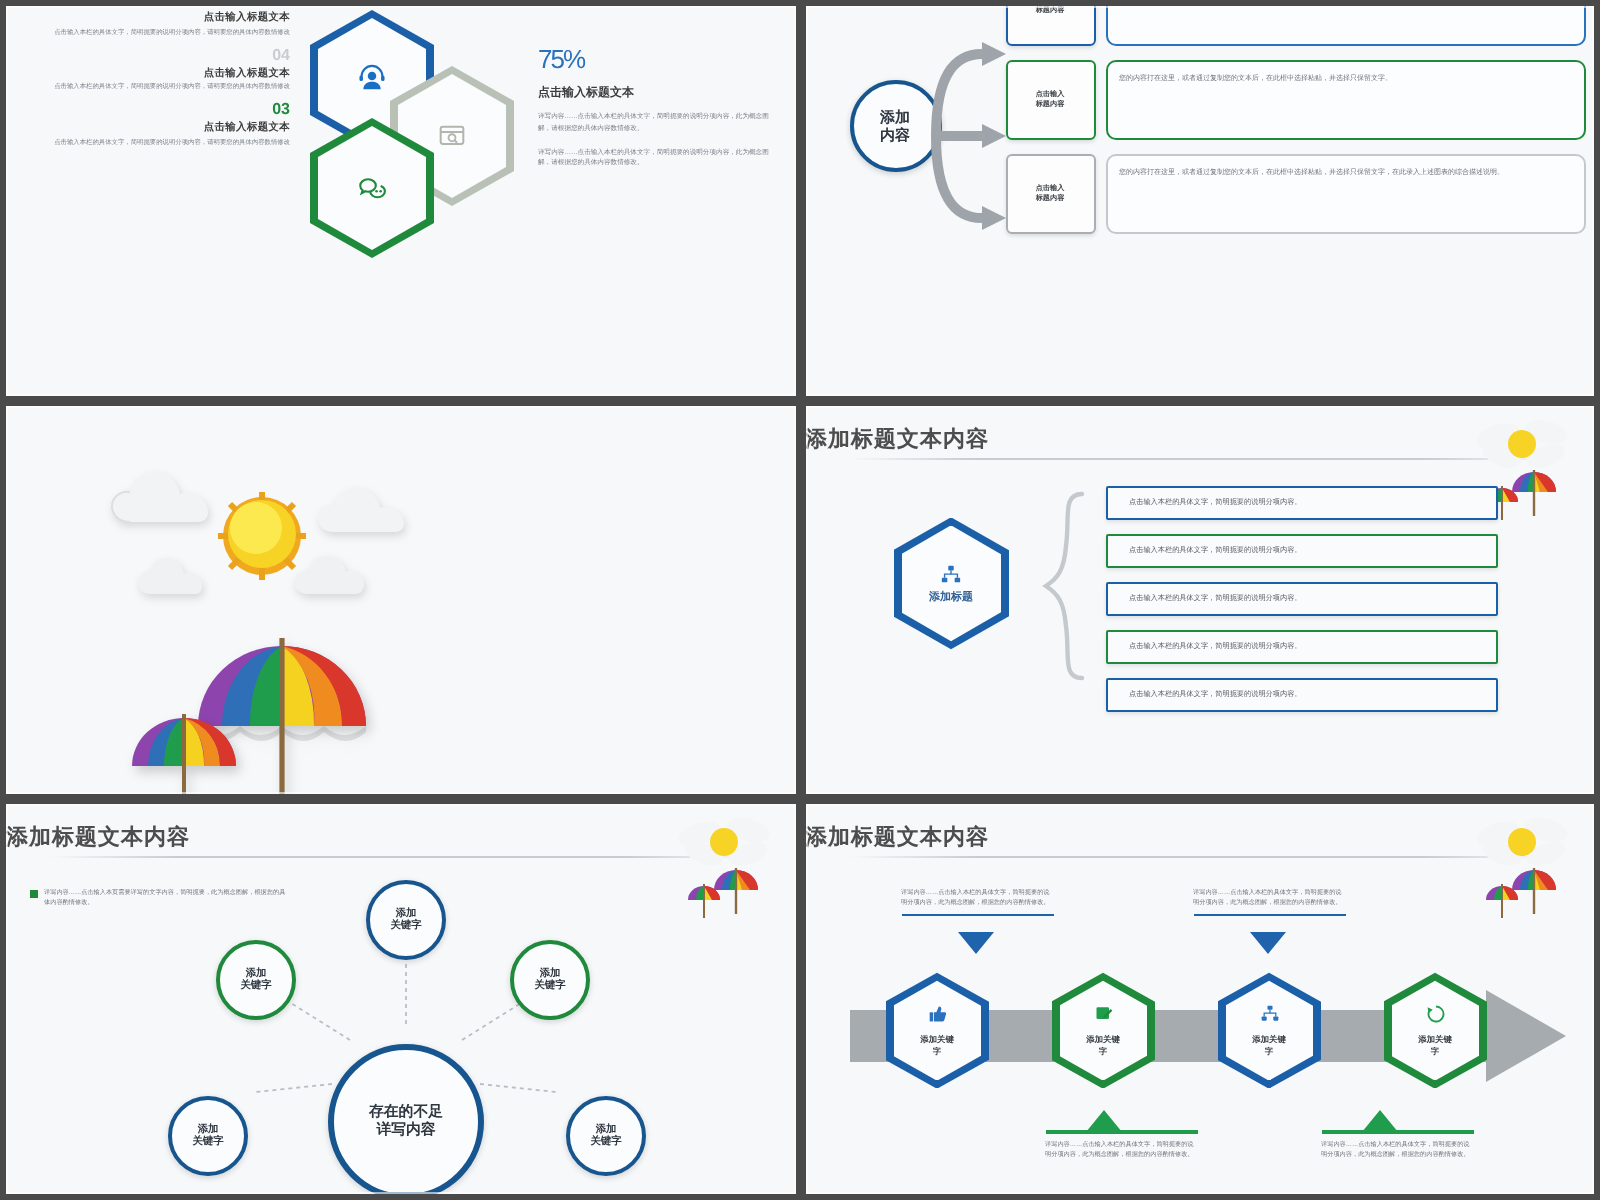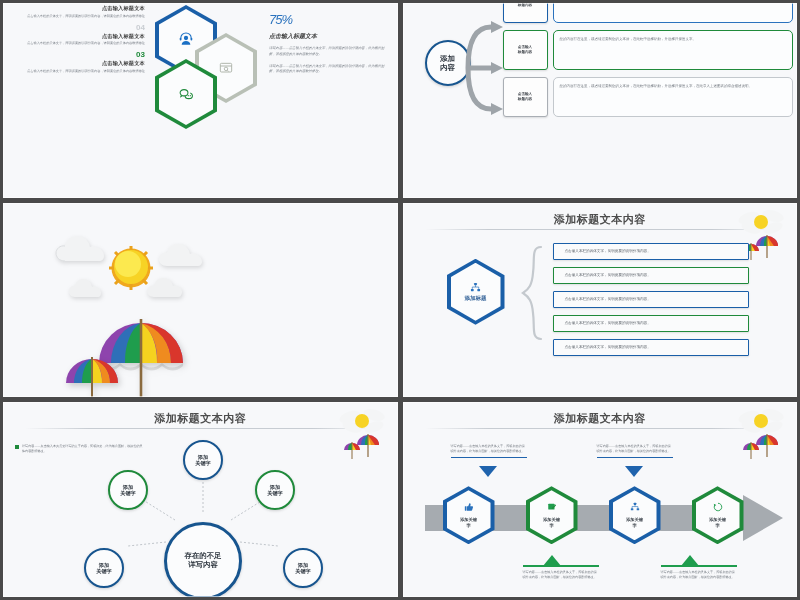--- a/index.html
+++ b/index.html
@@ -25,21 +25,21 @@
   }
   .slide::after{
     content:"";position:absolute;left:0;top:0;right:0;bottom:0;
     box-shadow: inset 0 0 0 1px rgba(255,255,255,0.6);
     pointer-events:none;
   }
 
   
   .ttl-head {
     position:absolute; left:0; right:0; top:9px;
-    text-align:center; font-size:11px; font-weight:bold;
+    font-size:11px; font-weight:bold;
     color:#4d4d4d; letter-spacing:.5px;
   }
   .ttl-rule {
     position:absolute; left:22px; right:22px; top:26px; height:1px;
     background:linear-gradient(to right, rgba(190,195,200,0), #c7ccd2 18%, #c7ccd2 82%, rgba(190,195,200,0));
   }
   .tiny { font-size:3.1px; line-height:1.55; color:#6e747c; }
 
   
   .s1-left { position:absolute; left:16px; top:2px; width:126px; text-align:right; }
@@ -59,21 +59,21 @@
   .hex-in {
     position:absolute; left:4px; top:4px; right:4px; bottom:4px;
     clip-path: polygon(50% 0%, 100% 25%, 100% 75%, 50% 100%, 0% 75%, 0% 25%);
     background:#fbfcfd;
     display:flex; align-items:center; justify-content:center;
   }
   .hex.blue { background:#1a5fa8; }
   .hex.green { background:#1f8a3b; }
   .hex.gray { background:#b9c0b6; }
 
-  .s1-right { position:absolute; left:266px; top:2px; width:118px;font-style:italic; }
+  .s1-right { position:absolute; left:266px; top:12px; width:118px; }
   .s1-pct { font-size:23px; color:#2a72bd; font-weight:300; line-height:1; letter-spacing:-1px;}
   .s1-pct span { font-size:13px; }
   .s1-rt-h { font-size:6px; font-weight:bold; color:#3d3d3d; margin-top:4px; margin-bottom:5px;}
   .s1-rt-p { font-size:3.3px; line-height:1.75; color:#7b8189; margin-bottom:6px;}
 
   
   .s2-circle {
     position:absolute; left:22px; top:37px; width:46px; height:46px; border-radius:50%;
     border:2.5px solid #17558f; background:#fbfcfd;
     display:flex; align-items:center; justify-content:center;

